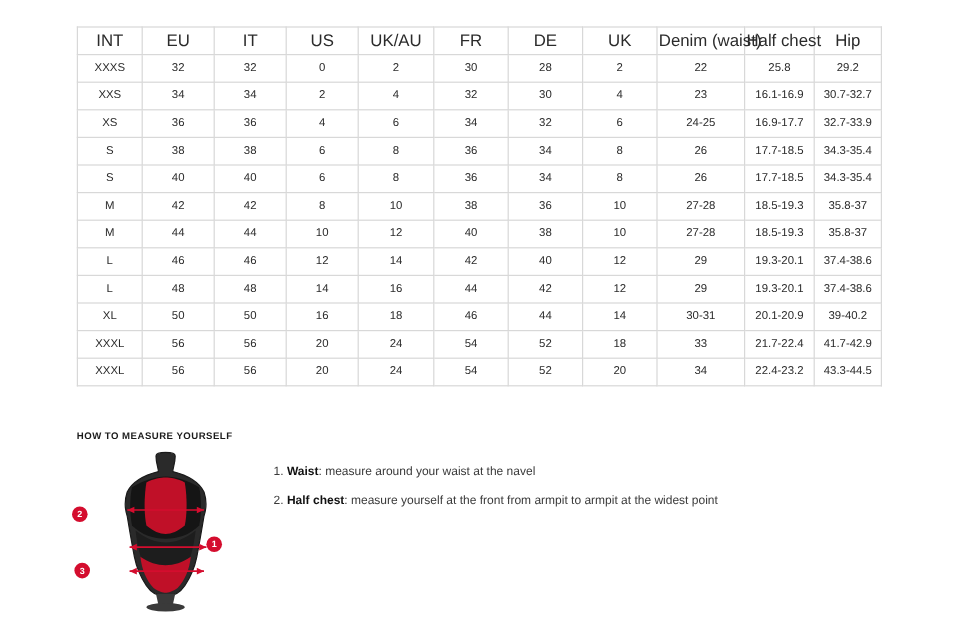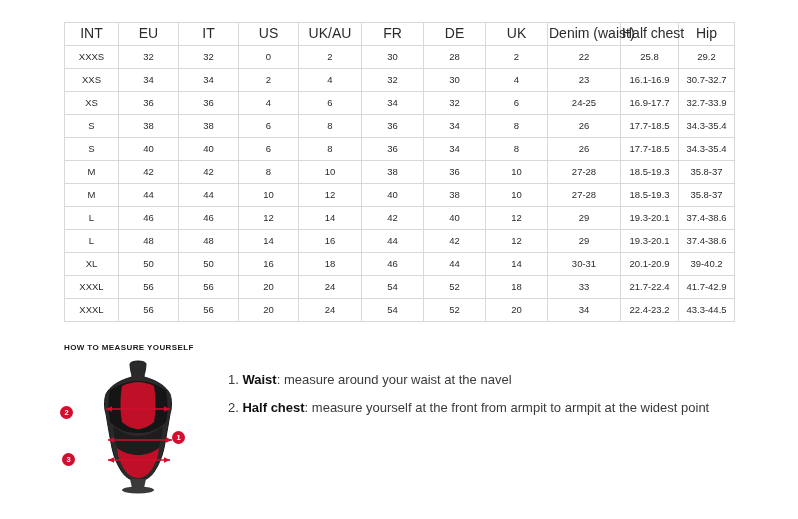--- a/index.html
+++ b/index.html
@@ -59,21 +59,21 @@
   col.c6 { width: 62px; }
   col.c7 { width: 62px; }
   col.c8 { width: 73px; }
   col.c9 { width: 58px; }
   col.c10 { width: 56px; }
 
   
   .measure-section {
     position: absolute;
     left: 64px;
-    top: 343px;
+    top: 359px;
     width: 680px;
   }
   .measure-title {
     font-size: 8px;
     font-weight: bold;
     letter-spacing: 0.4px;
     color: #1a1a1a;
     margin-bottom: 8px;
   }
   .measure-body {
@@ -86,21 +86,21 @@
     width: 118px;
     height: 135px;
     margin-left: 22px;
     flex: 0 0 auto;
   }
   .notes {
     margin-left: 24px;
     padding-top: 12px;
   }
   .note {
-    font-size: 13px;
+    font-size: 10px;
     color: #3a3a3a;
     margin-bottom: 12px;
     line-height: 1.2;
   }
   .note b { color: #111; }
 
   
   .bullet {
     position: absolute;
     width: 13px;

